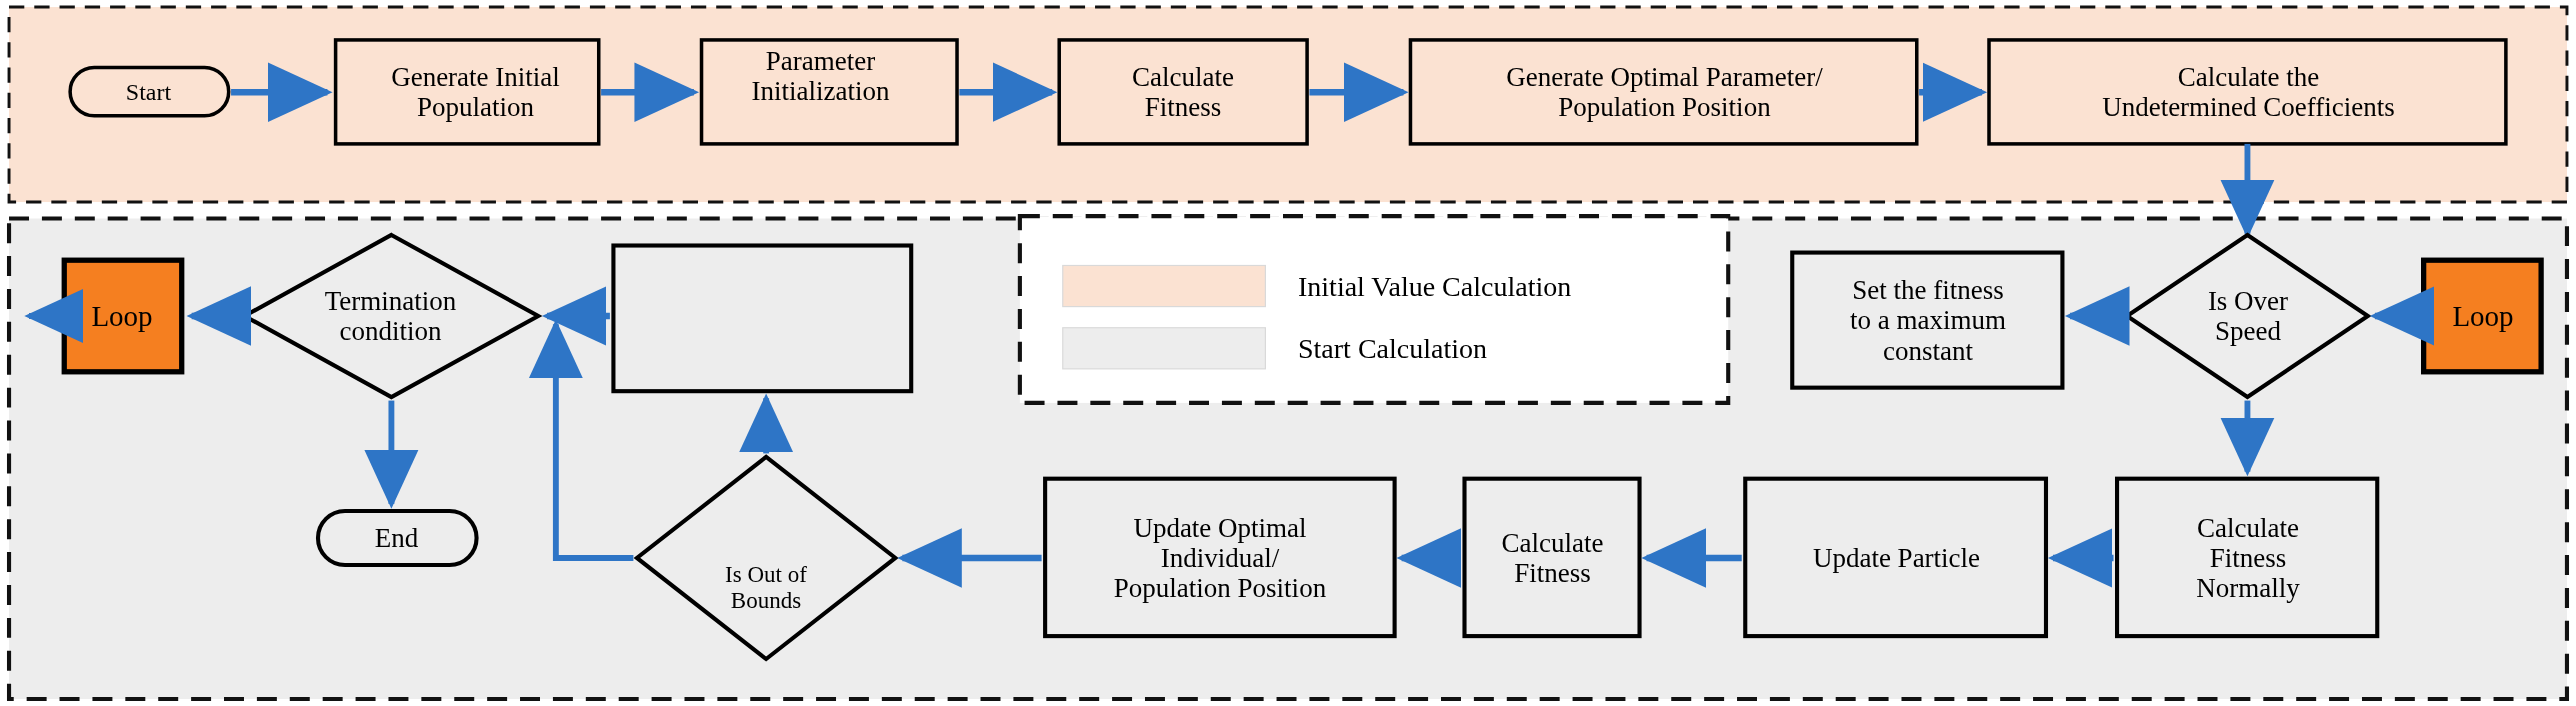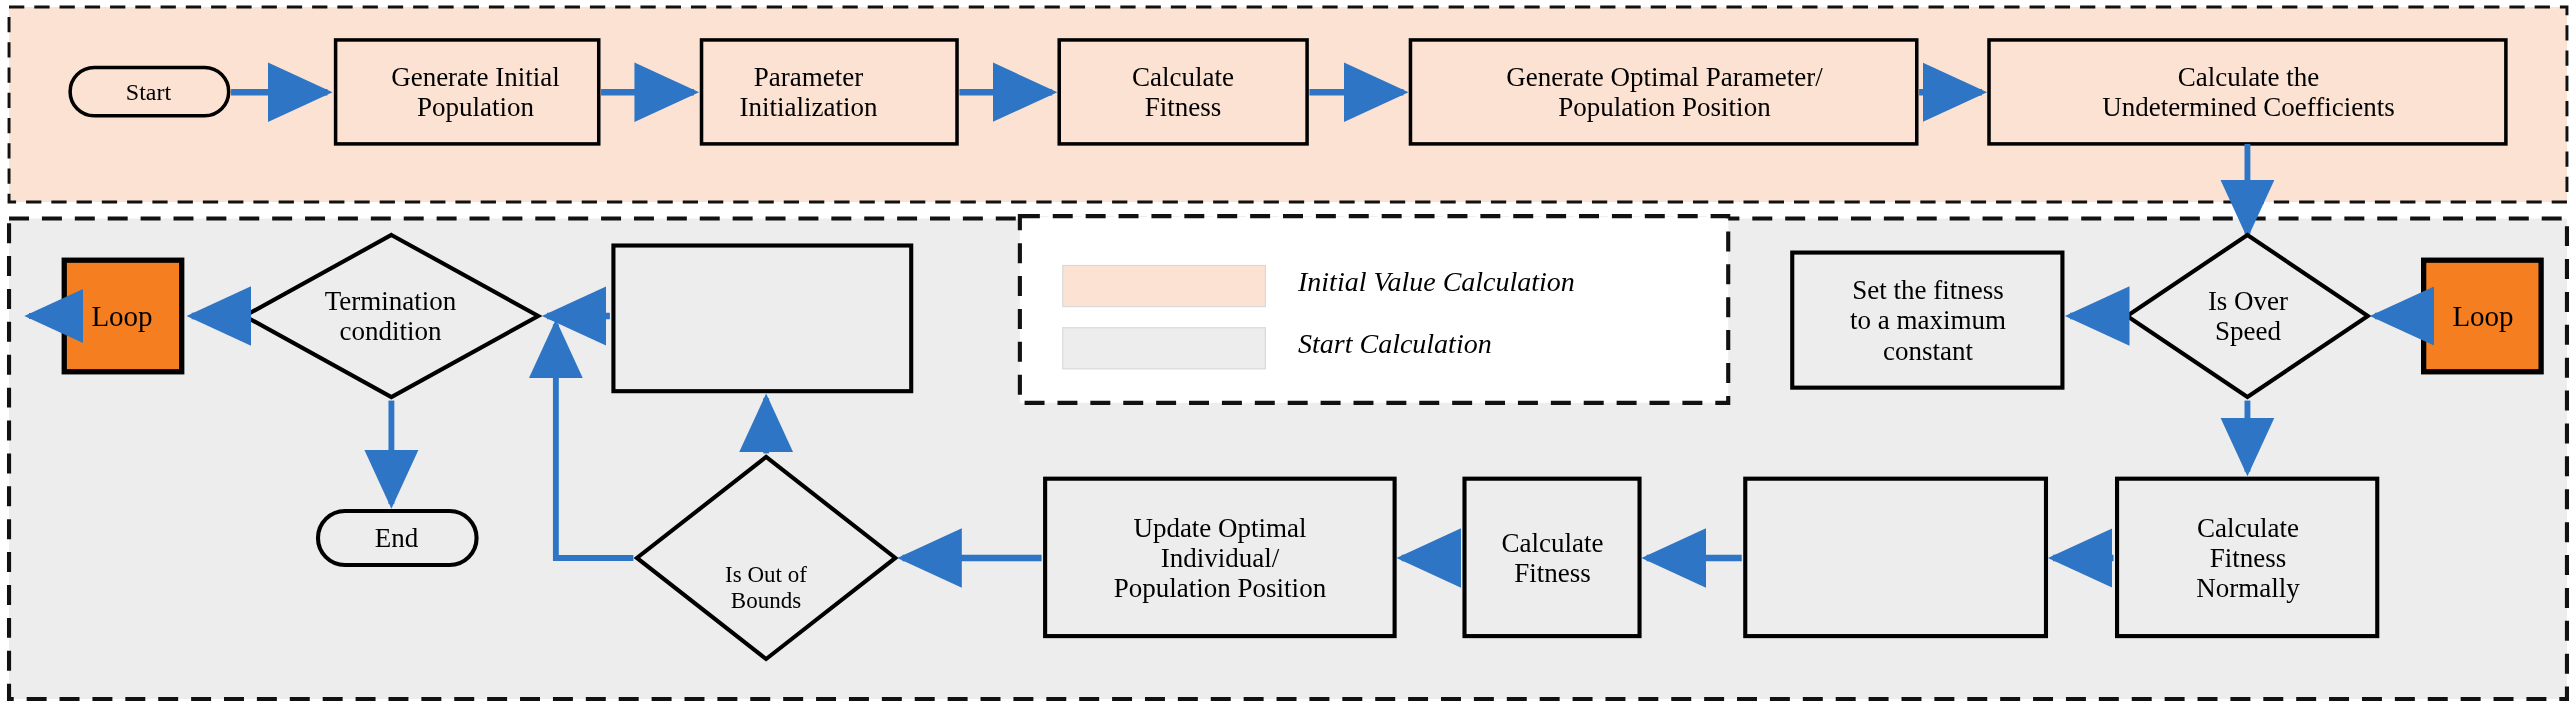--- a/index.html
+++ b/index.html
@@ -3,21 +3,21 @@
 <meta charset="utf-8">
 <style>
   html,body{margin:0;padding:0;background:#ffffff;}
   body{width:2576px;height:706px;overflow:hidden;
        font-family:"Liberation Serif", "DejaVu Serif", serif;}
   #stage{position:relative;width:2576px;height:706px;}
   svg{position:absolute;left:0;top:0;width:2576px;height:706px;}
   .nodeText{position:absolute;display:flex;align-items:center;justify-content:center;
             text-align:center;line-height:1.12;color:#000;pointer-events:none;}
   .nodeText span{display:block;width:100%;}
-  .legendText{position:absolute;display:flex;color:#000;font-style:italic;}
+  .legendText{position:absolute;display:flex;align-items:center;color:#000;}
 </style>
 </head>
 <body>
 
 <div id="stage">
 
   <svg viewBox="0 0 4383 1202">
     <defs>
       <marker id="ah" markerWidth="11" markerHeight="11" refX="9.2" refY="5.2" orient="auto" markerUnits="strokeWidth">
         <path d="M0,0.6 L10,5.2 L0,9.8 z" fill="#2E75C6"></path>
@@ -105,21 +105,21 @@
 
   <div class="nodeText" style="left:69px;top:68px;width:159px;height:48px;font-size:24px;">
     <span>Start</span>
   </div>
 
   <div class="nodeText" style="left:344px;top:40px;width:263px;height:104px;font-size:27px;white-space:pre-line;">
     <span>Generate Initial
 Population</span>
   </div>
 
-  <div class="nodeText" style="left:701px;top:40px;width:215px;height:104px;font-size:27px;white-space:pre-line;">
+  <div class="nodeText" style="left:701px;top:24px;width:215px;height:104px;font-size:27px;white-space:pre-line;padding-left:12px;">
     <span>Parameter
 Initialization</span>
   </div>
 
   <div class="nodeText" style="left:1059px;top:40px;width:248px;height:104px;font-size:27px;white-space:pre-line;">
     <span>Calculate
 Fitness</span>
   </div>
 
   <div class="nodeText" style="left:1411px;top:40px;width:507px;height:104px;font-size:27px;white-space:pre-line;">
@@ -162,20 +162,23 @@
     <span>Update Optimal
 Individual/
 Population Position</span>
   </div>
 
   <div class="nodeText" style="left:1465px;top:479px;width:175px;height:158px;font-size:27px;white-space:pre-line;">
     <span>Calculate
 Fitness</span>
   </div>
 
+  <div class="nodeText" style="left:1746px;top:479px;width:301px;height:158px;font-size:27px;">
+    <span>Update Particle</span>
+  </div>
 
   <div class="nodeText" style="left:2118px;top:479px;width:260px;height:158px;font-size:27px;white-space:pre-line;">
     <span>Calculate
 Fitness
 Normally</span>
   </div>
 
   <div class="nodeText" style="left:2151px;top:269px;width:194px;height:94px;font-size:27px;white-space:pre-line;">
     <span>Is Over
 Speed</span>

